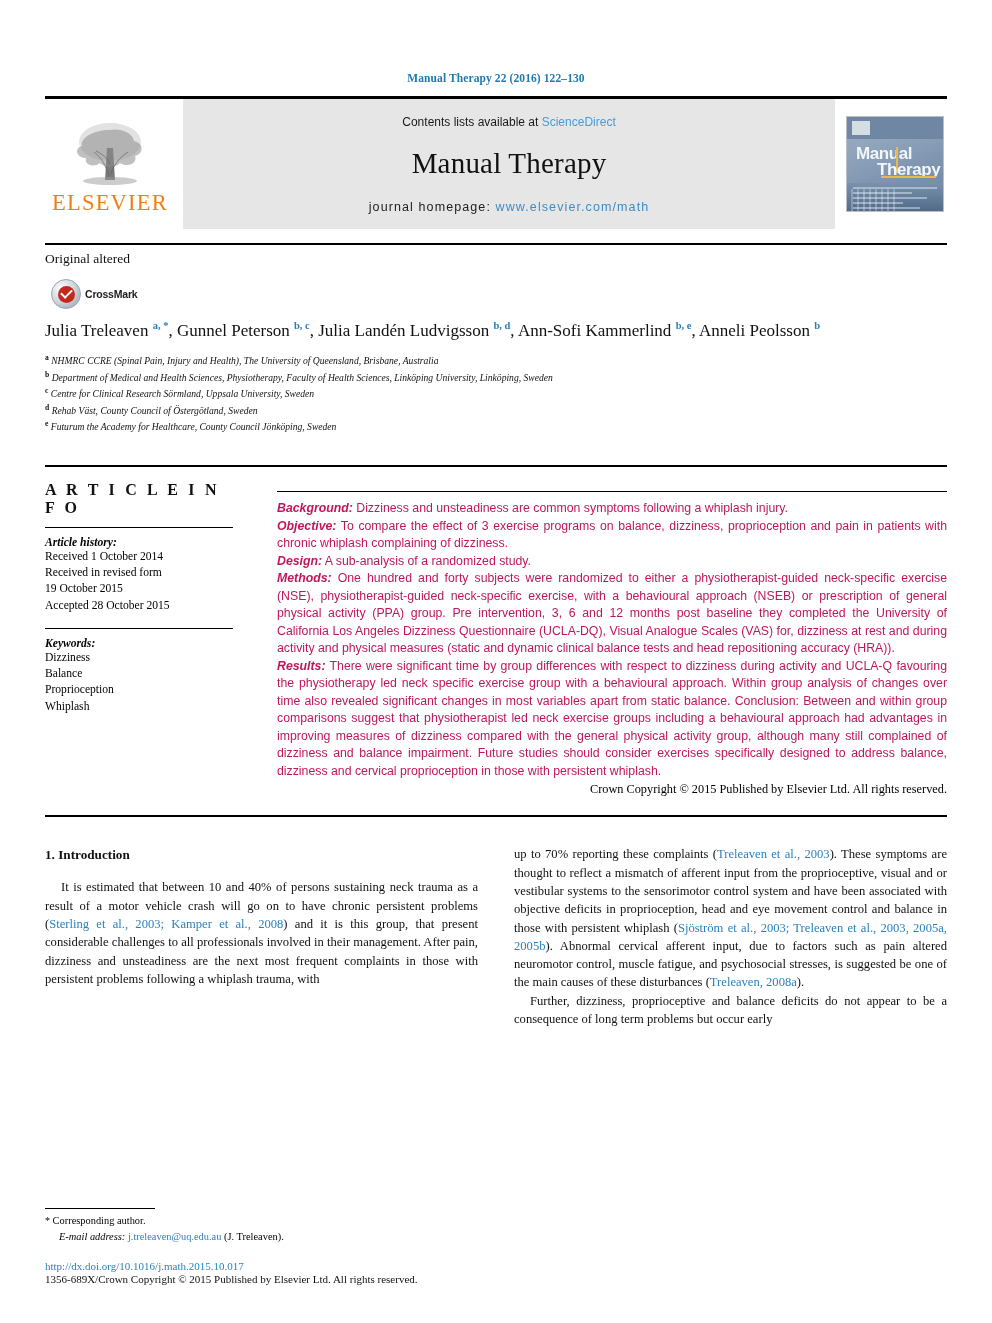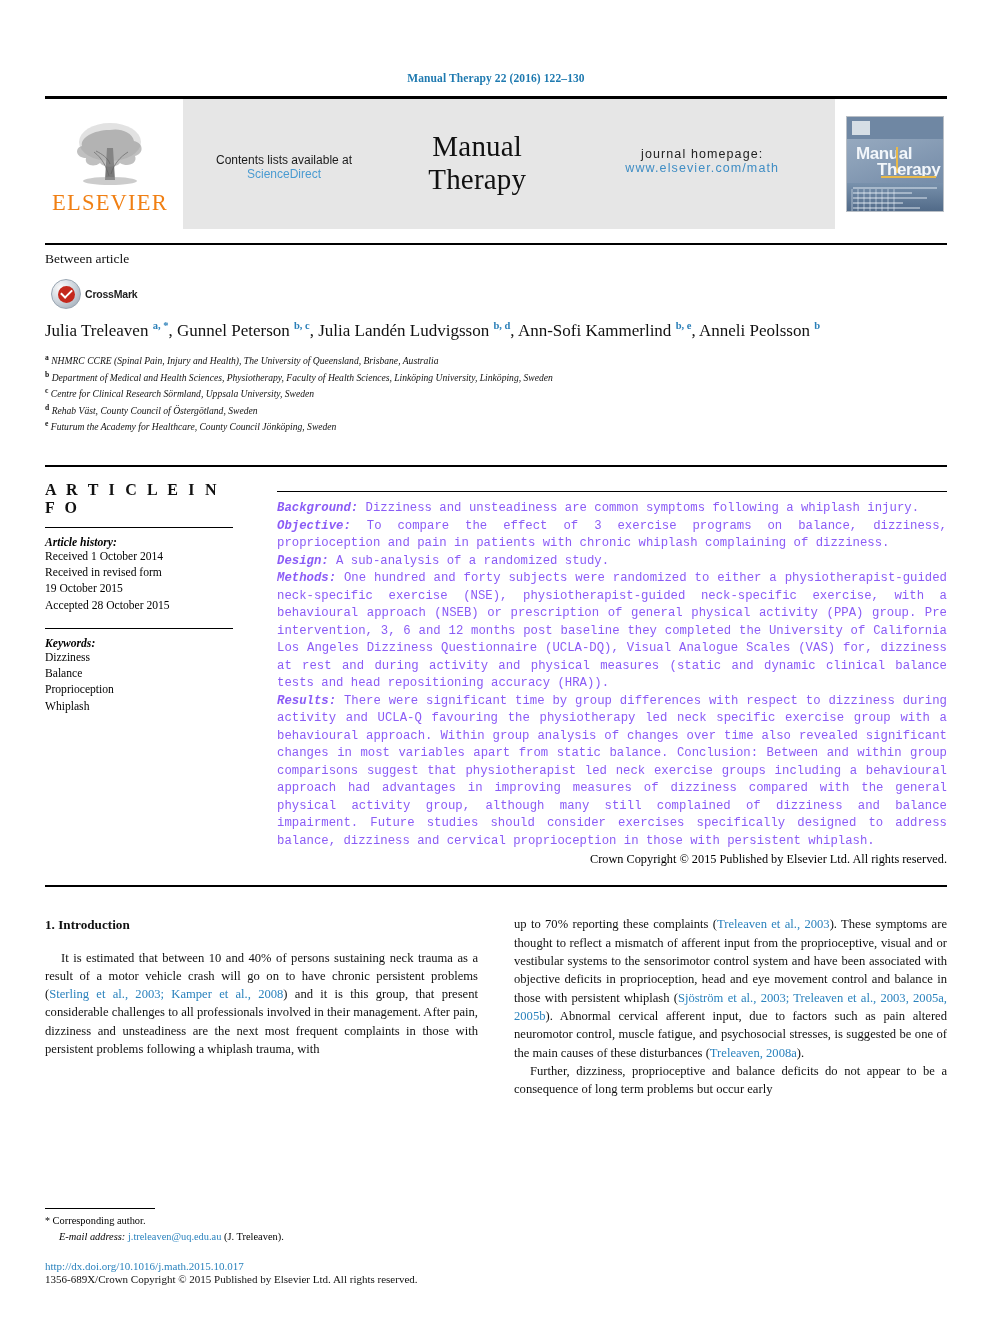--- a/index.html
+++ b/index.html
@@ -63,20 +63,21 @@
     color: #f07f13;
     line-height: 1;
     margin-top: 2px;
   }
   .journal-cell {
     flex: 1 1 auto;
     background: #e6e6e6;
     margin-left: 8px;
     margin-right: 8px;
     display: flex;
+    flex-direction: column;
     align-items: center;
     justify-content: center;
     text-align: center;
     position: relative;
   }
   .contents-line {
     font-family: "Liberation Sans", sans-serif;
     font-size: 12px;
     color: #1a1a1a;
     margin-top: 6px;
@@ -284,25 +285,25 @@
     font-weight: bold;
     font-size: 11.6px;
     font-family:"Liberation Serif", serif;
   }
   .info-line {
     font-size: 11.6px;
     font-family:"Liberation Serif", serif;
     line-height: 1.40;
   }
   .abs-body {
-    font-family:Liberation Mono, monospace;
+    font-family:Liberation Sans, sans-serif;
     font-size: 12.3px;
     line-height: 1.425;
     text-align: justify;
-    color:#8b5cf6;
+    color:#be185d;
   }
   .abs-body p { margin: 0; }
   .abs-body .lead {
     font-style: italic;
     font-weight: bold;
   }
   .copyright {
     text-align: right;
     font-family:"Liberation Serif", serif;
     font-size: 12.3px;
@@ -423,21 +424,21 @@
           <i style="width:80%"></i>
             <i style="width:55%"></i>
             <i style="width:75%"></i>
             <i style="width:45%"></i>
         </div>
       </div>
     </div>
   </div>
 
   <div class="article-type-bar">
-    <div class="article-type">Between article</div>
+    <div class="article-type">Original altered</div>
   </div>
 
   <div class="title-row">
     <div class="crossmark">
       <span class="cm-logo">
           <span class="cm-inner"></span>
         </span>
       <span class="cm-word">CrossMark</span>
     </div>
   </div>

